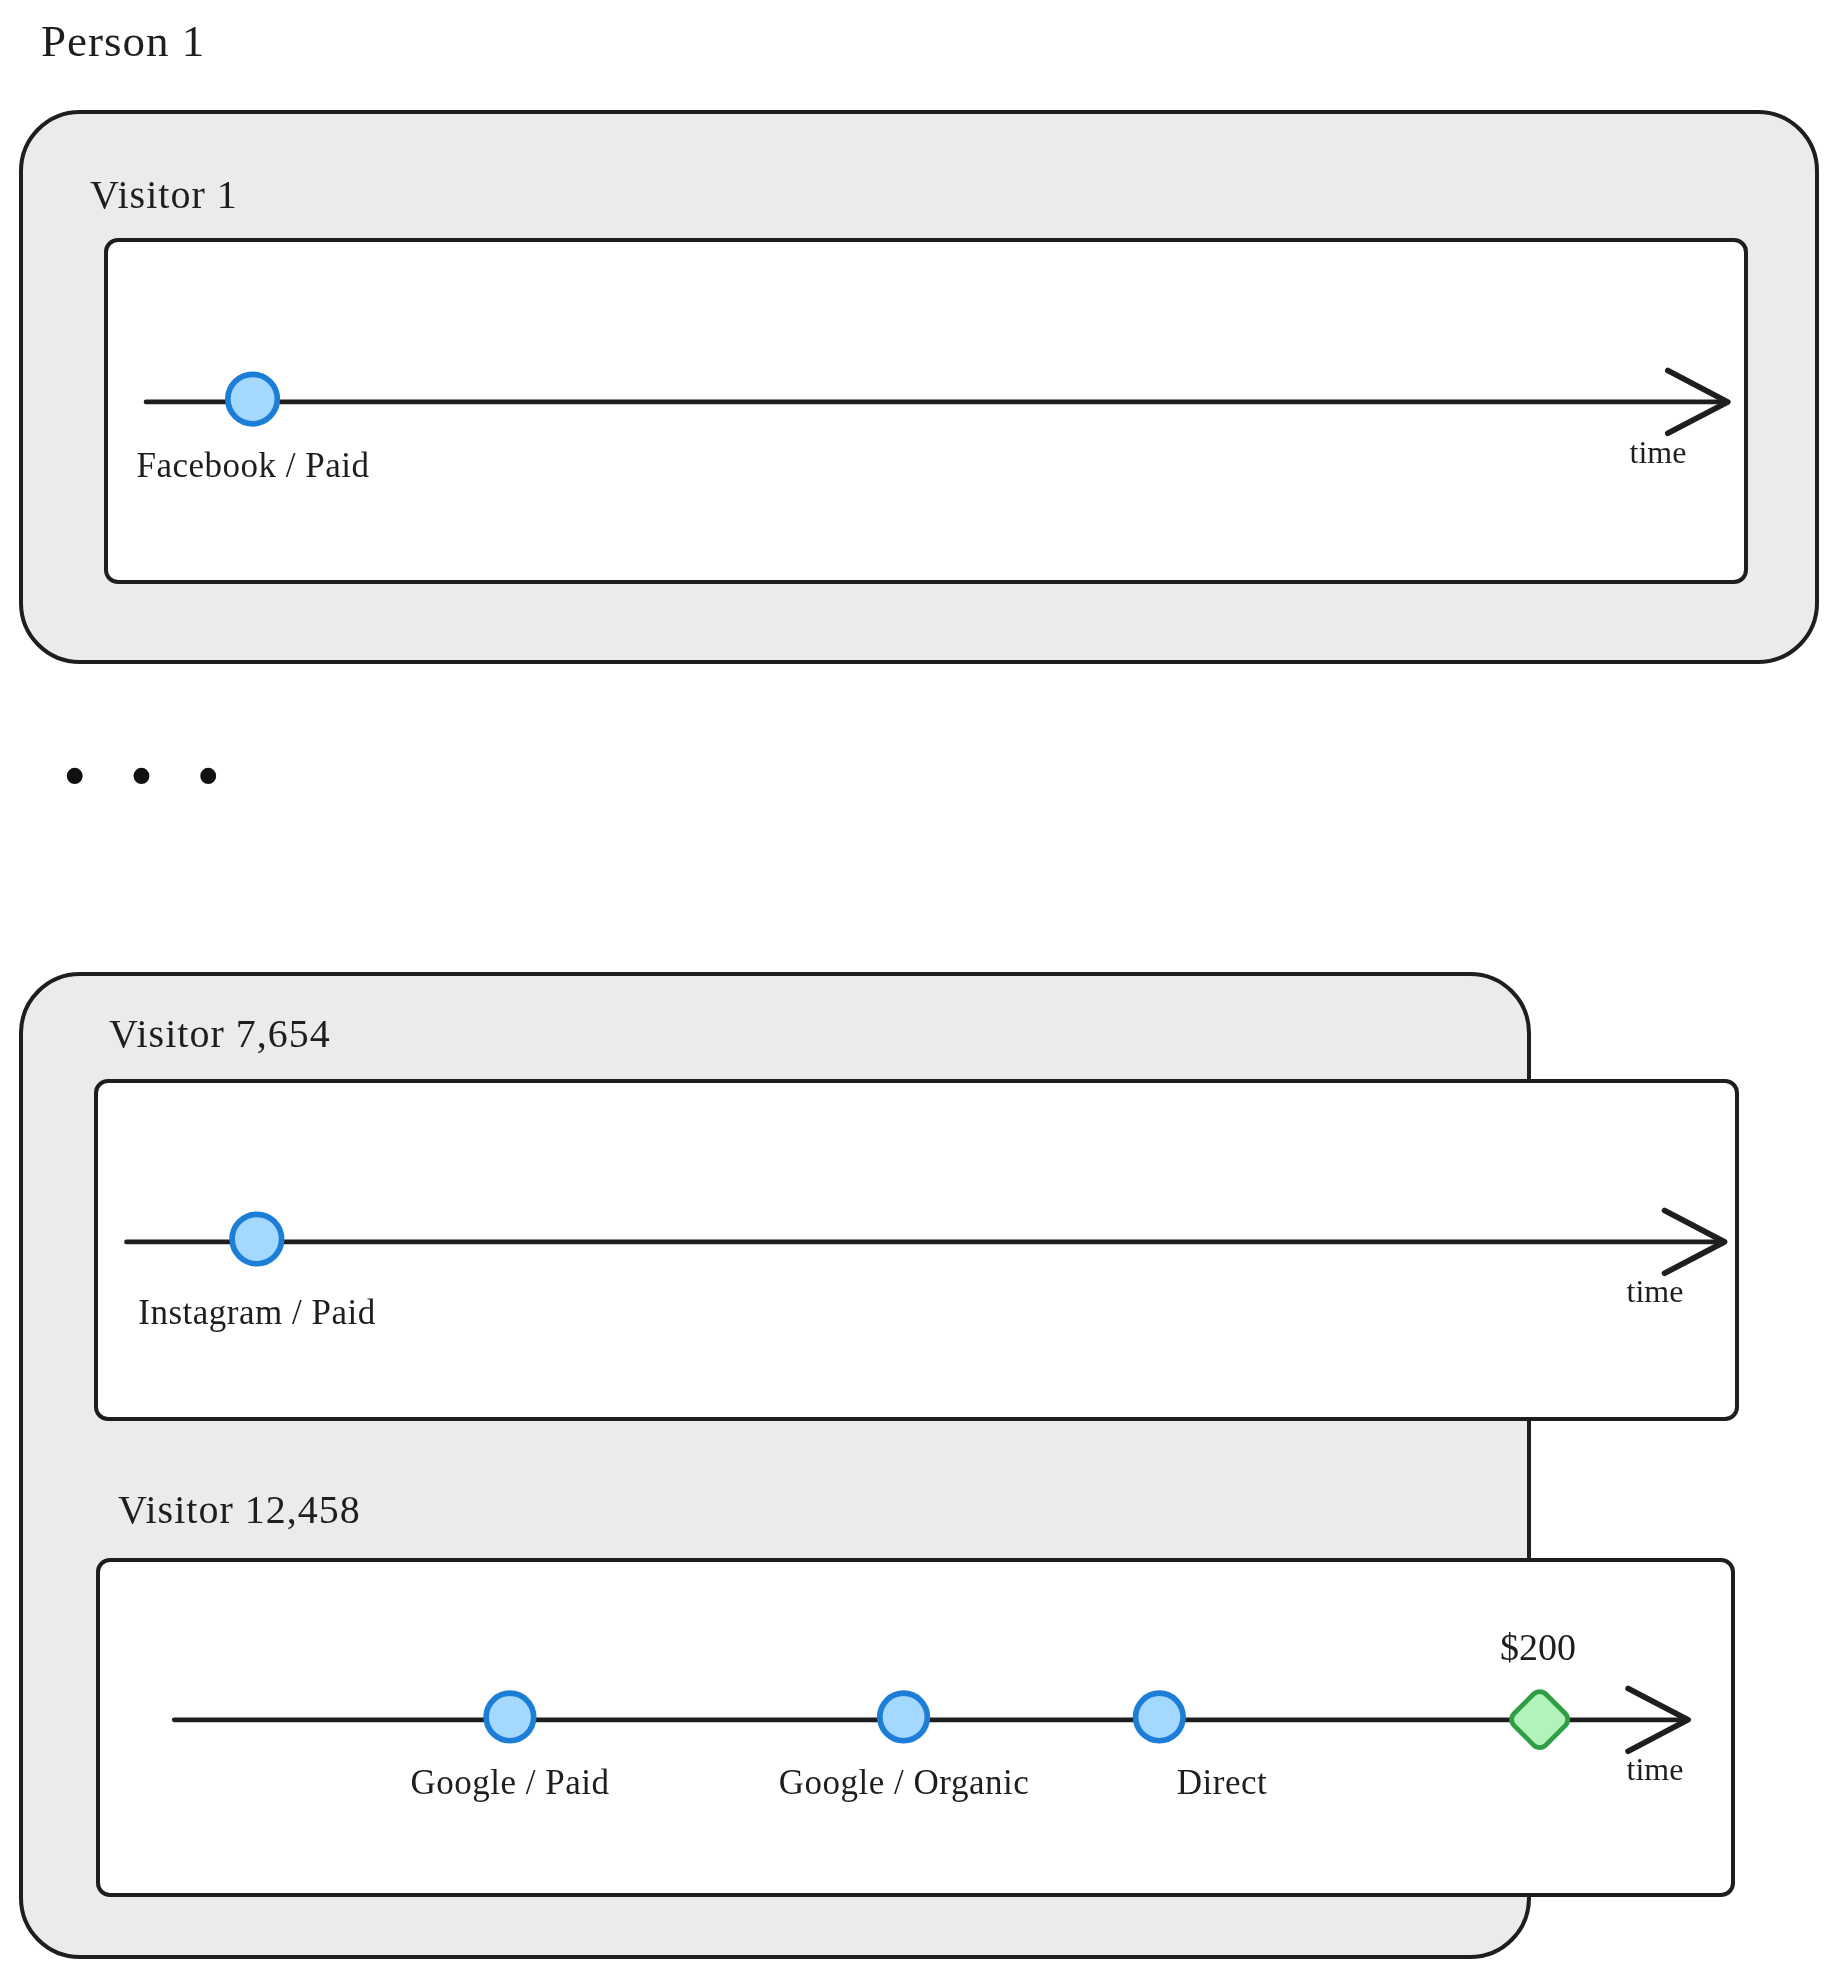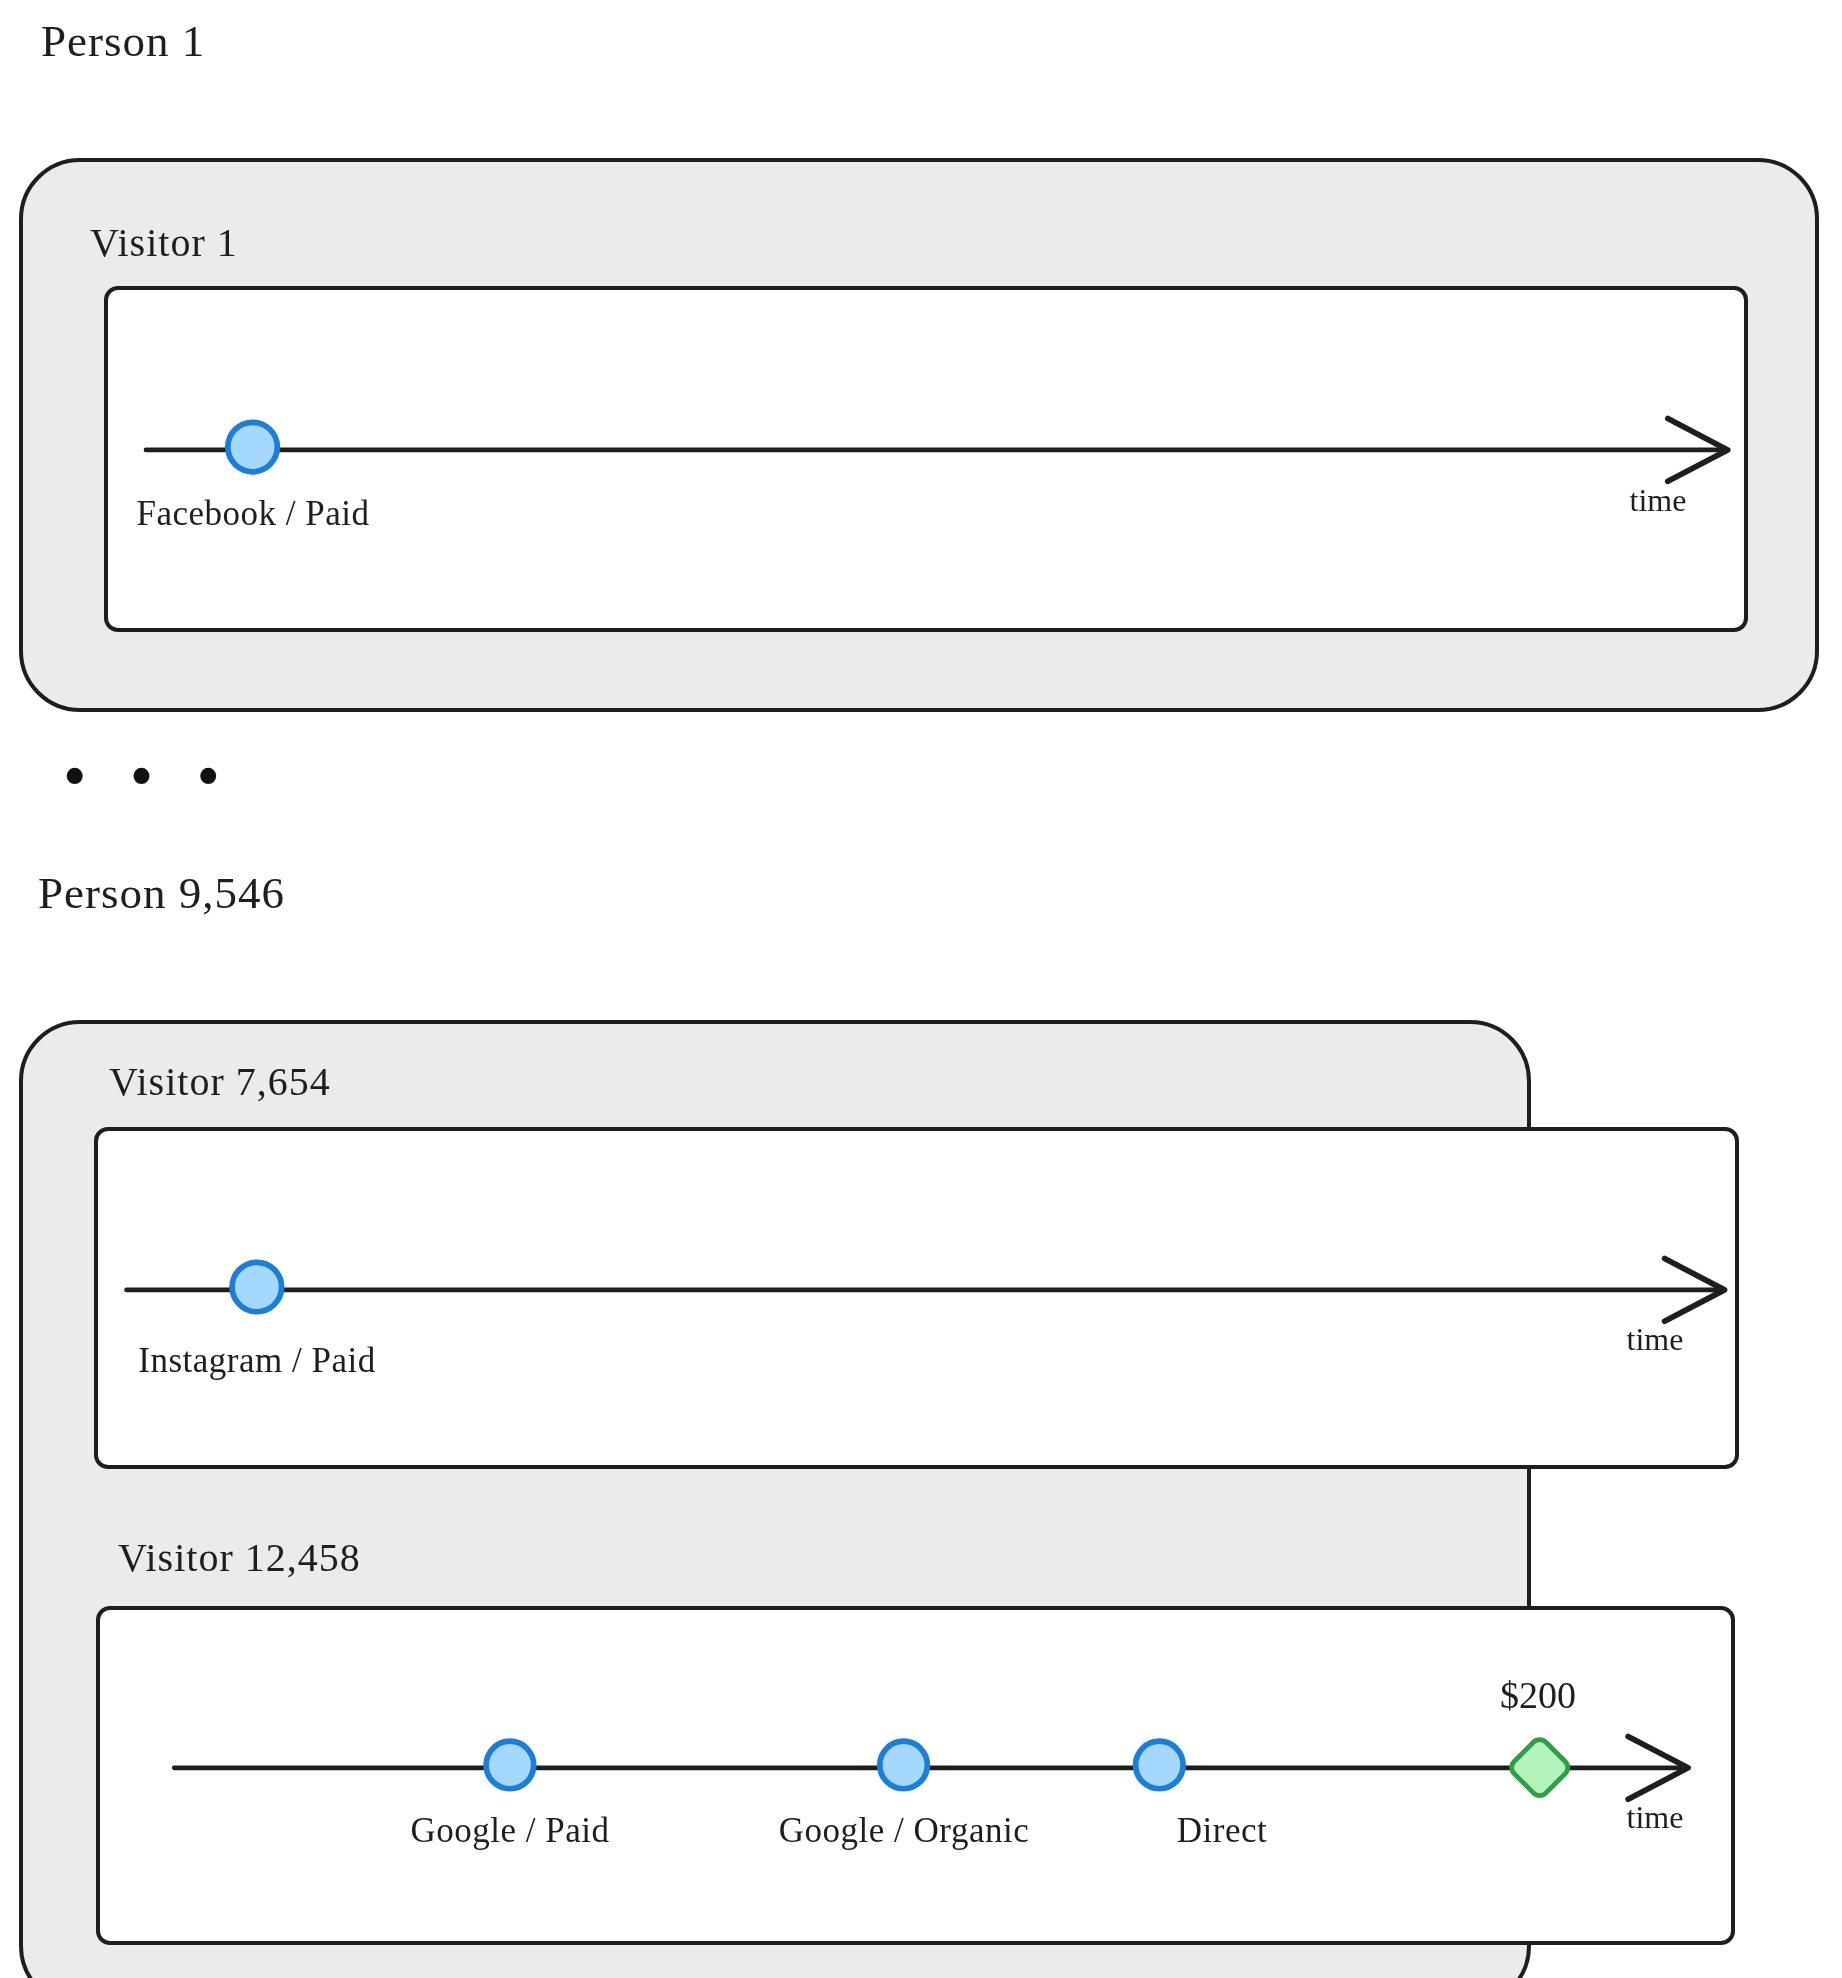--- a/index.html
+++ b/index.html
@@ -6,21 +6,20 @@
   #canvas{
     position:relative;width:1842px;height:1978px;background:#ffffff;
     font-family:Liberation Serif, serif;color:#1e1e1e;overflow:hidden;
   }
   .abs{position:absolute;}
   .person-title{font-size:45px;font-weight:normal;letter-spacing:1px;}
   .visitor-title{font-size:40px;letter-spacing:1px;}
   .card{
     position:absolute;background:#ebebeb;border:4.8px solid #1e1e1e;border-radius:61px;
     box-sizing:border-box;
-    margin-top:48px;
   }
   .inner{
     position:absolute;background:#ffffff;border:4.8px solid #1e1e1e;border-radius:14px;
     box-sizing:border-box;
   }
   .tl-svg{position:absolute;left:0;top:0;display:block;}
   .axis{stroke:#1e1e1e;stroke-width:5;stroke-linecap:round;fill:none;}
   .arrowhead{stroke:#1e1e1e;stroke-width:6;stroke-linecap:round;stroke-linejoin:round;fill:none;}
   .touchpoint{fill:#a5d8ff;stroke:#1c7ed6;stroke-width:6;}
   .conversion{fill:#b2f2bb;stroke:#2f9e44;stroke-width:5;}
@@ -57,21 +56,20 @@
         <circle class="touchpoint" cx="152" cy="165" r="26"></circle>
       </svg>
 
       <div class="tp-label" style="left:145px;top:204px;">Facebook / Paid</div>
       <div class="time-label" style="left:1550px;top:192px;">time</div>
     </div>
   </div>
 
   <div class="ellipsis" style="left:63px;top:742px;">• • •</div>
 
-  <div class="abs person-title" style="left:38px;top:867px;">Person 9,546</div>
 
   <div class="card" style="left:19px;top:972px;width:1512px;height:987px;">
 
     <div class="abs visitor-title" style="left:86px;top:34px;">Visitor 7,654</div>
 
     <div class="inner" style="left:71px;top:103px;width:1645px;height:342px;">
 
       <svg class="tl-svg" width="1636" height="333" viewBox="0 0 1720 350">
         <line class="axis" x1="30" y1="167" x2="1702" y2="167"></line>
         <polyline class="arrowhead" points="1647,134 1710,167 1647,200"></polyline>

